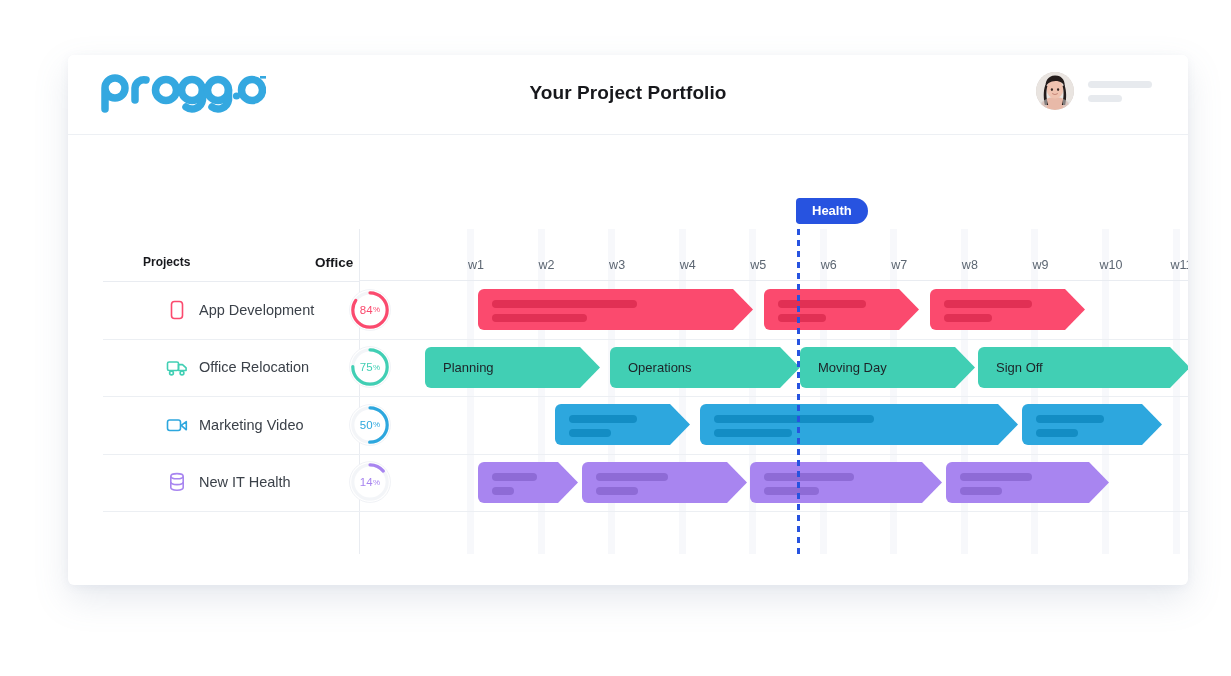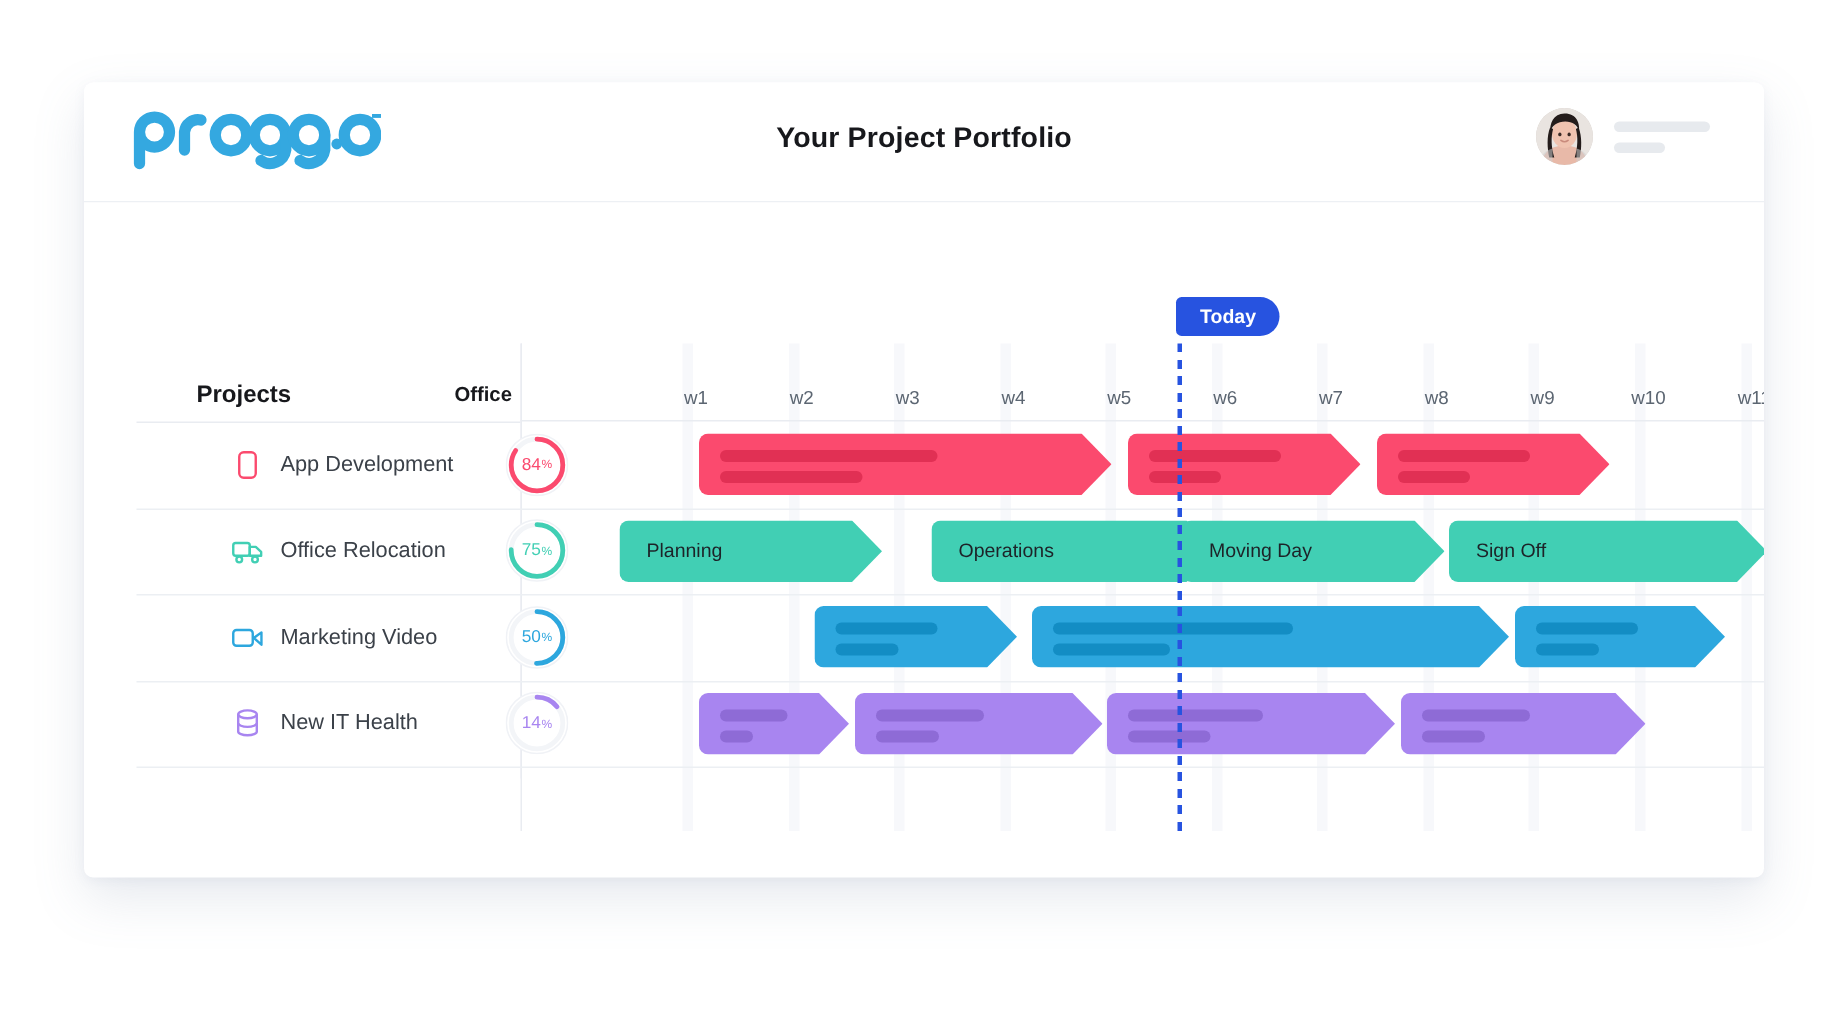--- a/index.html
+++ b/index.html
@@ -15,21 +15,21 @@
   #app {
     position: relative;
     width: 1231px;
     height: 676px;
     background: #ffffff;
   }
 
   
   .card {
     position: absolute;
-    left: 56px;
+    left: 68px;
     top: 55px;
     width: 1120px;
     height: 530px;
     background: #ffffff;
     border-radius: 6px;
     box-shadow: 0 14px 34px rgba(110,130,160,0.17), 0 2px 8px rgba(110,130,160,0.08);
   }
 
   
   .card-header {
@@ -94,21 +94,21 @@
     position: absolute;
     left: 35px;
     top: 121px;
     width: 256px;
     height: 26px;
     border-bottom: 1px solid #e9ecf1;
   }
   .col-head-projects {
     position: absolute;
     left: 40px; top: 0;
-    font-size: 16px;
+    font-size: 12px;
     font-weight: bold;
     color: #17181c;
   }
   .col-head-health {
     position: absolute;
     left: 212px; top: 0;
     font-size: 13.5px;
     font-weight: bold;
     color: #17181c;
   }
@@ -433,21 +433,21 @@
                 <span>75</span>
                 <span class="pct">%</span>
               </div>
             </div>
             <div class="bar" style="left: 322px; width: 175px;">
               <svg width="175" height="41" viewBox="0 0 175 41">
                 <path d="M6 0 H155 L175 20.5 L155 41 H6 A6 6 0 0 1 0 35 V6 A6 6 0 0 1 6 0 Z" fill="#41CFB4"></path>
               </svg>
               <div class="bar-label">Planning</div>
             </div>
-            <div class="bar" style="left: 507px; width: 190px; margin-left: 23px;">
+            <div class="bar" style="left: 507px; width: 190px;">
               <svg width="190" height="41" viewBox="0 0 190 41">
                 <path d="M6 0 H170 L190 20.5 L170 41 H6 A6 6 0 0 1 0 35 V6 A6 6 0 0 1 6 0 Z" fill="#41CFB4"></path>
               </svg>
               <div class="bar-label">Operations</div>
             </div>
             <div class="bar" style="left: 697px; width: 175px;">
               <svg width="175" height="41" viewBox="0 0 175 41">
                 <path d="M6 0 H155 L175 20.5 L155 41 H6 A6 6 0 0 1 0 35 V6 A6 6 0 0 1 6 0 Z" fill="#41CFB4"></path>
               </svg>
               <div class="bar-label">Moving Day</div>
@@ -545,17 +545,17 @@
               <svg width="163" height="41" viewBox="0 0 163 41">
                 <path d="M6 0 H143 L163 20.5 L143 41 H6 A6 6 0 0 1 0 35 V6 A6 6 0 0 1 6 0 Z" fill="#A885F0"></path>
               </svg>
               <div class="ph" style="left: 14px; top: 11px; width: 72px; height: 8px; background: rgb(142, 107, 214);"></div>
               <div class="ph" style="left: 14px; top: 25px; width: 42px; height: 8px; background: rgb(142, 107, 214);"></div>
             </div>
           </div>
         </div>
 
       <div class="today-line"></div>
-      <div class="today-badge">Today</div>
+      <div class="today-badge">Health</div>
 
     </div>
   </div>
 </div>
 
 </body></html>

